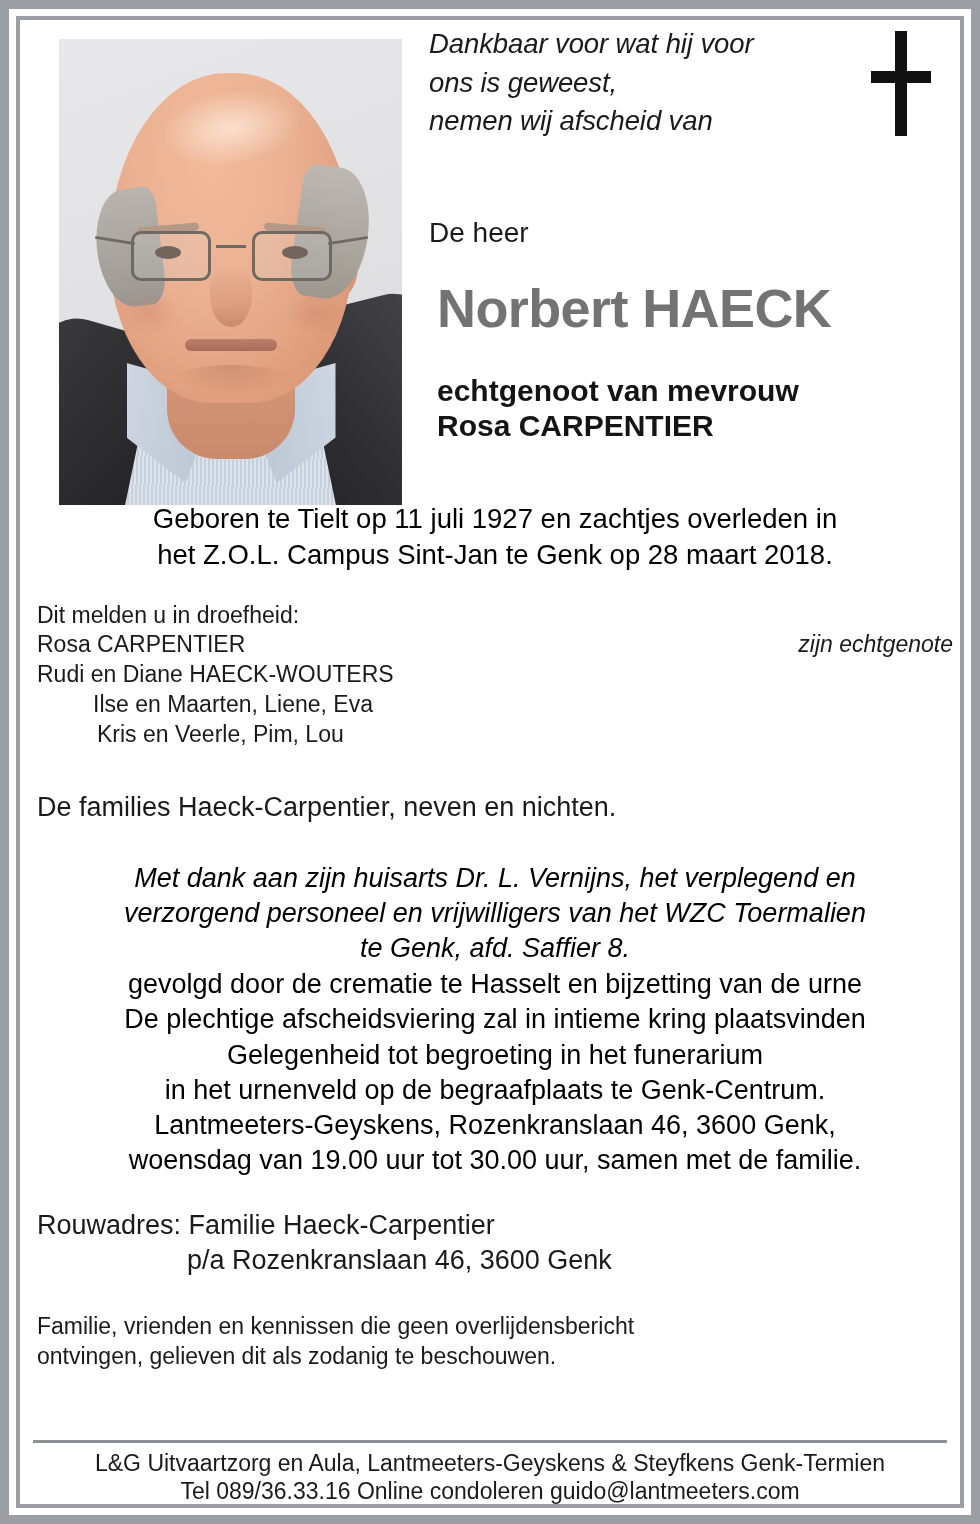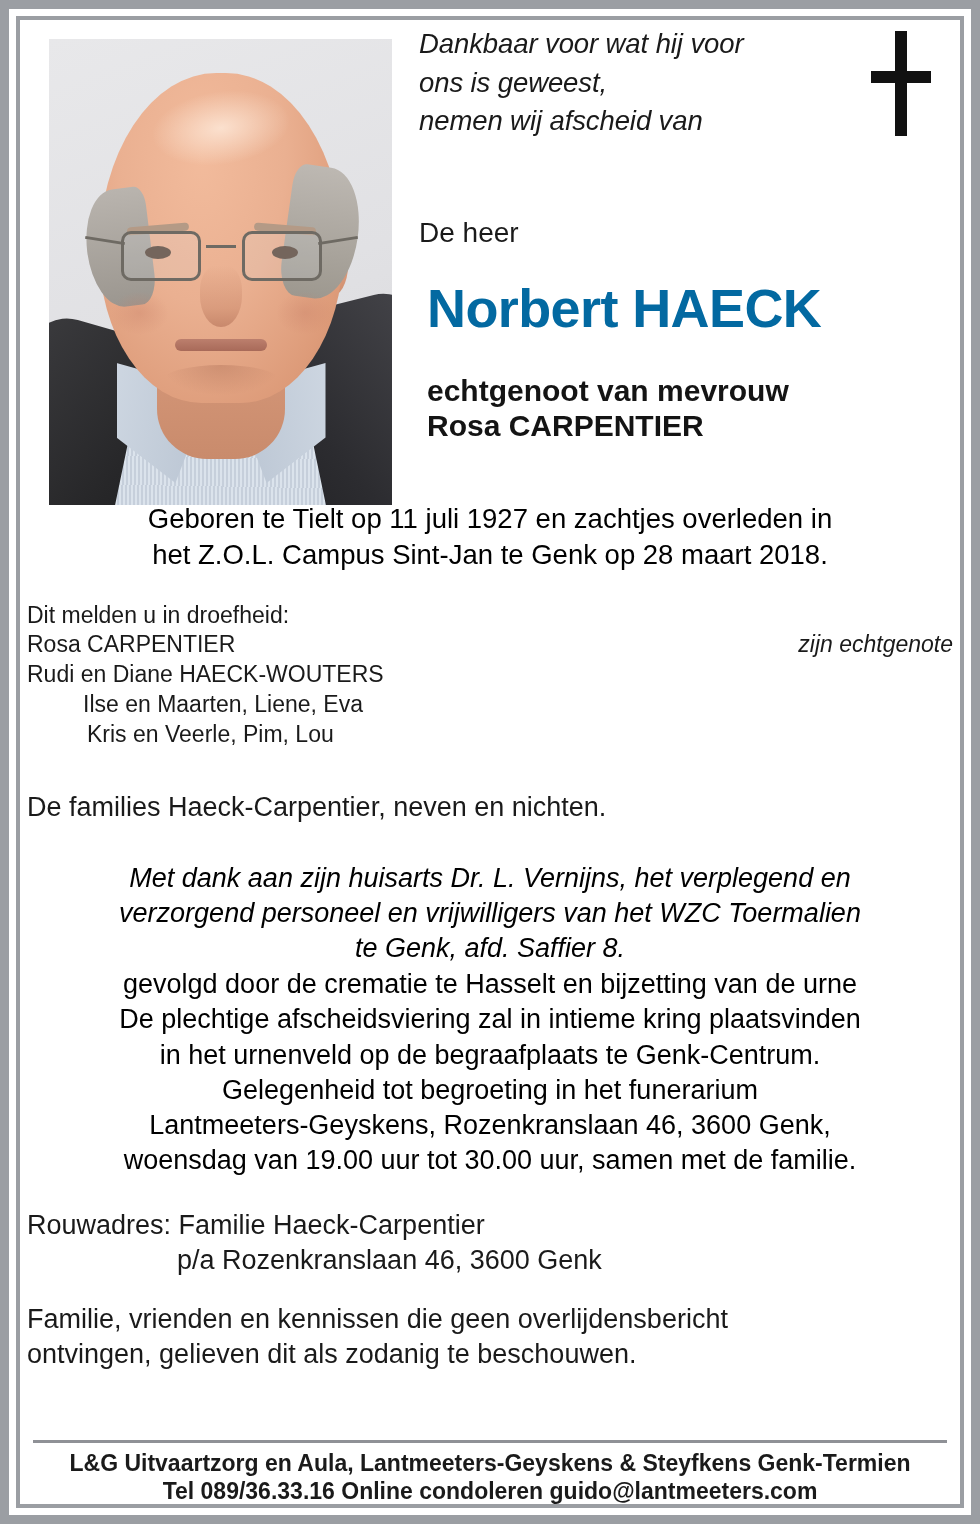--- a/index.html
+++ b/index.html
@@ -24,21 +24,21 @@
   .card-inner-gap {
     position: absolute;
     left: 7px; top: 7px; right: 7px; bottom: 7px;
     border: 4px solid #9b9ea3;
     background: #ffffff;
     box-sizing: border-box;
   }
   .content {
     position: absolute;
     left: 0; top: 0; right: 0; bottom: 0;
-    padding: 12px 18px 0 18px;
+    padding: 12px 18px 0 28px;
     box-sizing: border-box;
   }
 
   
   .header {
     display: flex;
     align-items: flex-start;
     height: 470px;
   }
   .photo-wrap {
@@ -206,21 +206,21 @@
     position:absolute; left: 0; top: 40px; width: 60px; height: 12px; background:#111;
   }
   .salutation {
     font-size: 28px;
     color: #1a1a1a;
     margin-top: 76px;
   }
   .deceased-name {
     font-size: 54px;
     font-weight: bold;
-    color: #0369a1;
+    color: #737373;
     letter-spacing: -0.6px;
     margin-top: 28px;
     margin-left: 8px;
   }
   .spouse-line {
     font-size: 30px;
     font-weight: bold;
     color: #141414;
     line-height: 1.18;
     margin-top: 34px;
@@ -272,31 +272,30 @@
   }
 
   .mourn-address {
     margin-top: 30px;
     font-size: 27px;
     line-height: 1.30;
   }
   .mourn-address .line2 { padding-left: 150px; }
 
   .closing {
-    margin-top: 24px;
-    font-size: 27px;
+    margin-top: 34px;
+    font-size: 23px;
     line-height: 1.30;
   }
 
   .footer {
     position: absolute;
     left: 18px; right: 18px;
     bottom: 10px;
     text-align: center;
-    font-weight: bold;
   }
   .footer .rule {
     height: 3px;
     background: #8f9196;
     margin: 0 6px 6px 6px;
   }
   .footer .f-line {
     font-size: 23px;
     line-height: 1.22;
     color: #1a1a1a;
@@ -389,22 +388,22 @@
 
     <div class="thanks">
       <div>Met dank aan zijn huisarts Dr. L. Vernijns, het verplegend en</div>
       <div>verzorgend personeel en vrijwilligers van het WZC Toermalien</div>
       <div>te Genk, afd. Saffier 8.</div>
     </div>
 
     <div class="ceremony">
       <div>gevolgd door de crematie te Hasselt en bijzetting van de urne</div>
       <div>De plechtige afscheidsviering zal in intieme kring plaatsvinden</div>
+      <div>Gelegenheid tot begroeting in het funerarium</div>
       <div>in het urnenveld op de begraafplaats te Genk-Centrum.</div>
-      <div>Gelegenheid tot begroeting in het funerarium</div>
       <div>Lantmeeters-Geyskens, Rozenkranslaan 46, 3600 Genk,</div>
       <div>woensdag van 19.00 uur tot 30.00 uur, samen met de familie.</div>
     </div>
 
     <div class="mourn-address body-block">
       <div>Rouwadres: Familie Haeck-Carpentier</div>
       <div class="line2">p/a Rozenkranslaan 46, 3600 Genk</div>
     </div>
 
     <div class="closing body-block">

